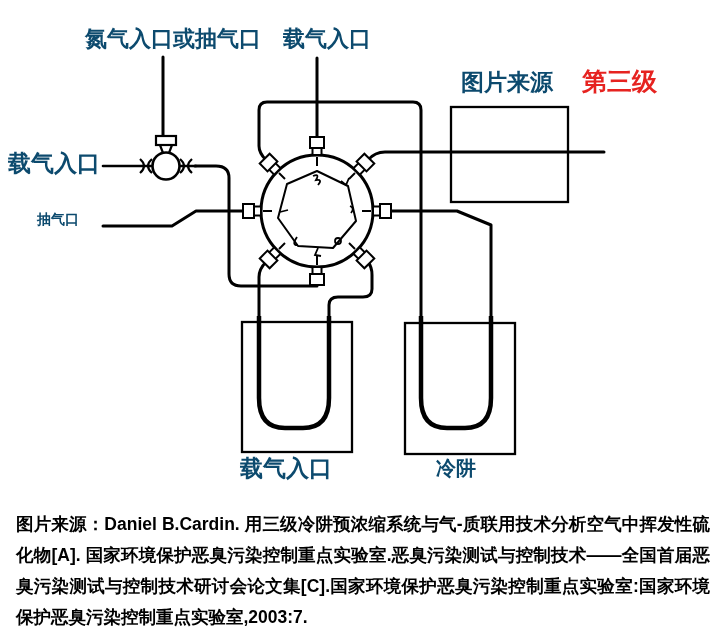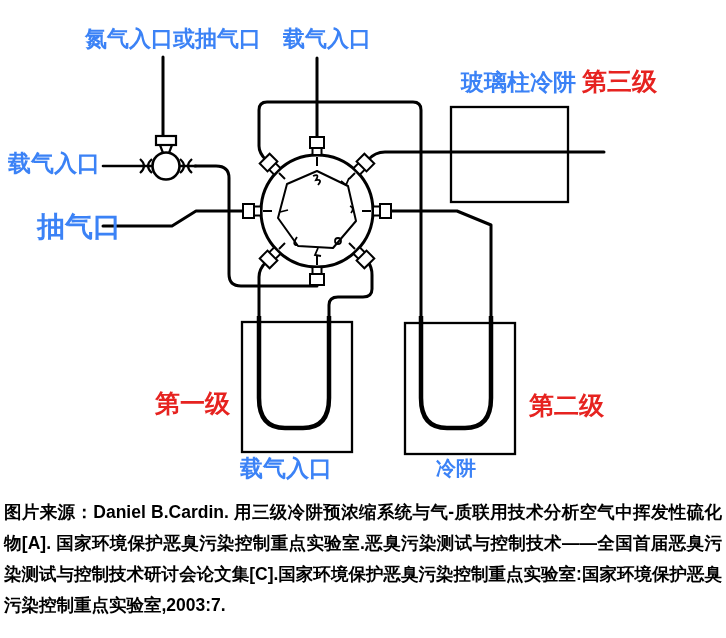--- a/index.html
+++ b/index.html
@@ -2,30 +2,30 @@
 <html style="--stage-color: #e62320;"><head>
 <meta charset="utf-8">
 <style>
   html,body{margin:0;padding:0;background:#ffffff;}
   #page{
     position:relative;width:726px;height:638px;background:#fff;overflow:hidden;
     font-family:"Liberation Sans","DejaVu Sans",sans-serif;
   }
   #drawing{position:absolute;left:0;top:0;}
   .lbl{
-    position:absolute;font-weight:700;color:#3b82f6;white-space:nowrap;
+    position:absolute;font-weight:700;color:#0c4a6e;white-space:nowrap;
     line-height:1.1;letter-spacing:0px;
   }
   .lbl.red{color:var(--stage-color,#e62320);}
   #caption{
     position:absolute;left:4px;top:497px;width:718px;
     font-weight:700;font-size:17.5px;line-height:31px;color:#000;
     text-align:justify;
   }
-  #caption p{margin:0;}
+  #caption p{margin:12px;}
 </style>
 </head>
 <body>
 
 <div id="page">
 
   <svg id="drawing" width="726" height="498" viewBox="0 0 726 498">
 
     <g stroke="#000" fill="none" stroke-width="3" stroke-linejoin="round" stroke-linecap="round">
 
@@ -129,32 +129,30 @@
       <circle cx="166" cy="166" r="13.5" fill="#fff" stroke-width="2.6"></circle>
       <path d="M152,159 Q144,166 152,173 M140,159 Q148,166 140,173" stroke-width="2.2"></path>
       <path d="M180,159 Q188,166 180,173 M192,159 Q184,166 192,173" stroke-width="2.2"></path>
     </g>
   </svg>
 
   <div class="lbl" style="left:85px;top:27px;font-size:22px;">氮气入口或抽气口</div>
 
   <div class="lbl" style="left:283px;top:27px;font-size:22px;">载气入口</div>
 
-  <div class="lbl" style="left:461px;top:70px;font-size:23px;">玻璃柱冷阱</div>
+  <div class="lbl" style="left:461px;top:70px;font-size:23px;">图片来源</div>
 
   <div class="lbl red" style="left:582px;top:68px;font-size:25px;text-align:center;">第三级</div>
 
 
   <div class="lbl" style="left:8px;top:151px;font-size:23px;">载气入口</div>
 
-  <div class="lbl" style="left:37px;top:212px;font-size:28px;">抽气口</div>
+  <div class="lbl" style="left:37px;top:212px;font-size:14px;">抽气口</div>
 
-  <div class="lbl red" style="left:155px;top:390px;font-size:25px;">第一级</div>
 
-  <div class="lbl red" style="left:529px;top:392px;font-size:25px;">第二级</div>
 
   <div class="lbl" style="left:240px;top:456px;font-size:23px;">载气入口</div>
 
   <div class="lbl" style="left:436px;top:457px;font-size:20px;">冷阱</div>
 
   <div id="caption">
     <p>图片来源：Daniel B.Cardin. 用三级冷阱预浓缩系统与气-质联用技术分析空气中挥发性硫化物[A]. 国家环境保护恶臭污染控制重点实验室.恶臭污染测试与控制技术——全国首届恶臭污染测试与控制技术研讨会论文集[C].国家环境保护恶臭污染控制重点实验室:国家环境保护恶臭污染控制重点实验室,2003:7.</p>
   </div>
 
 </div>

